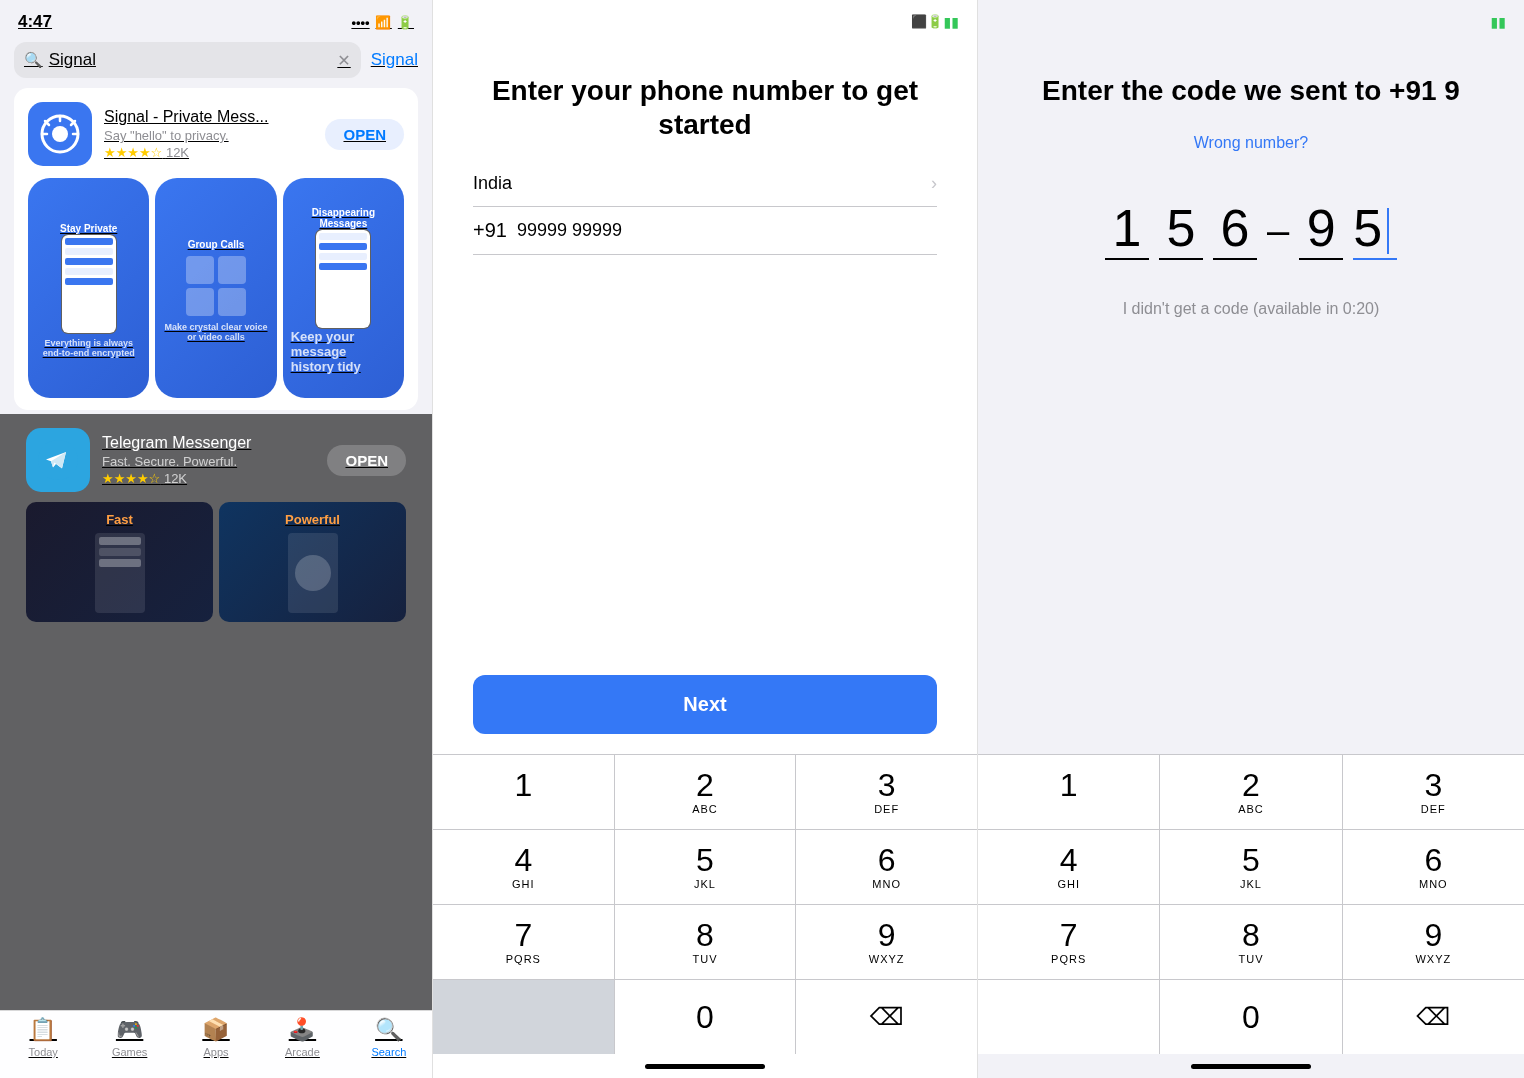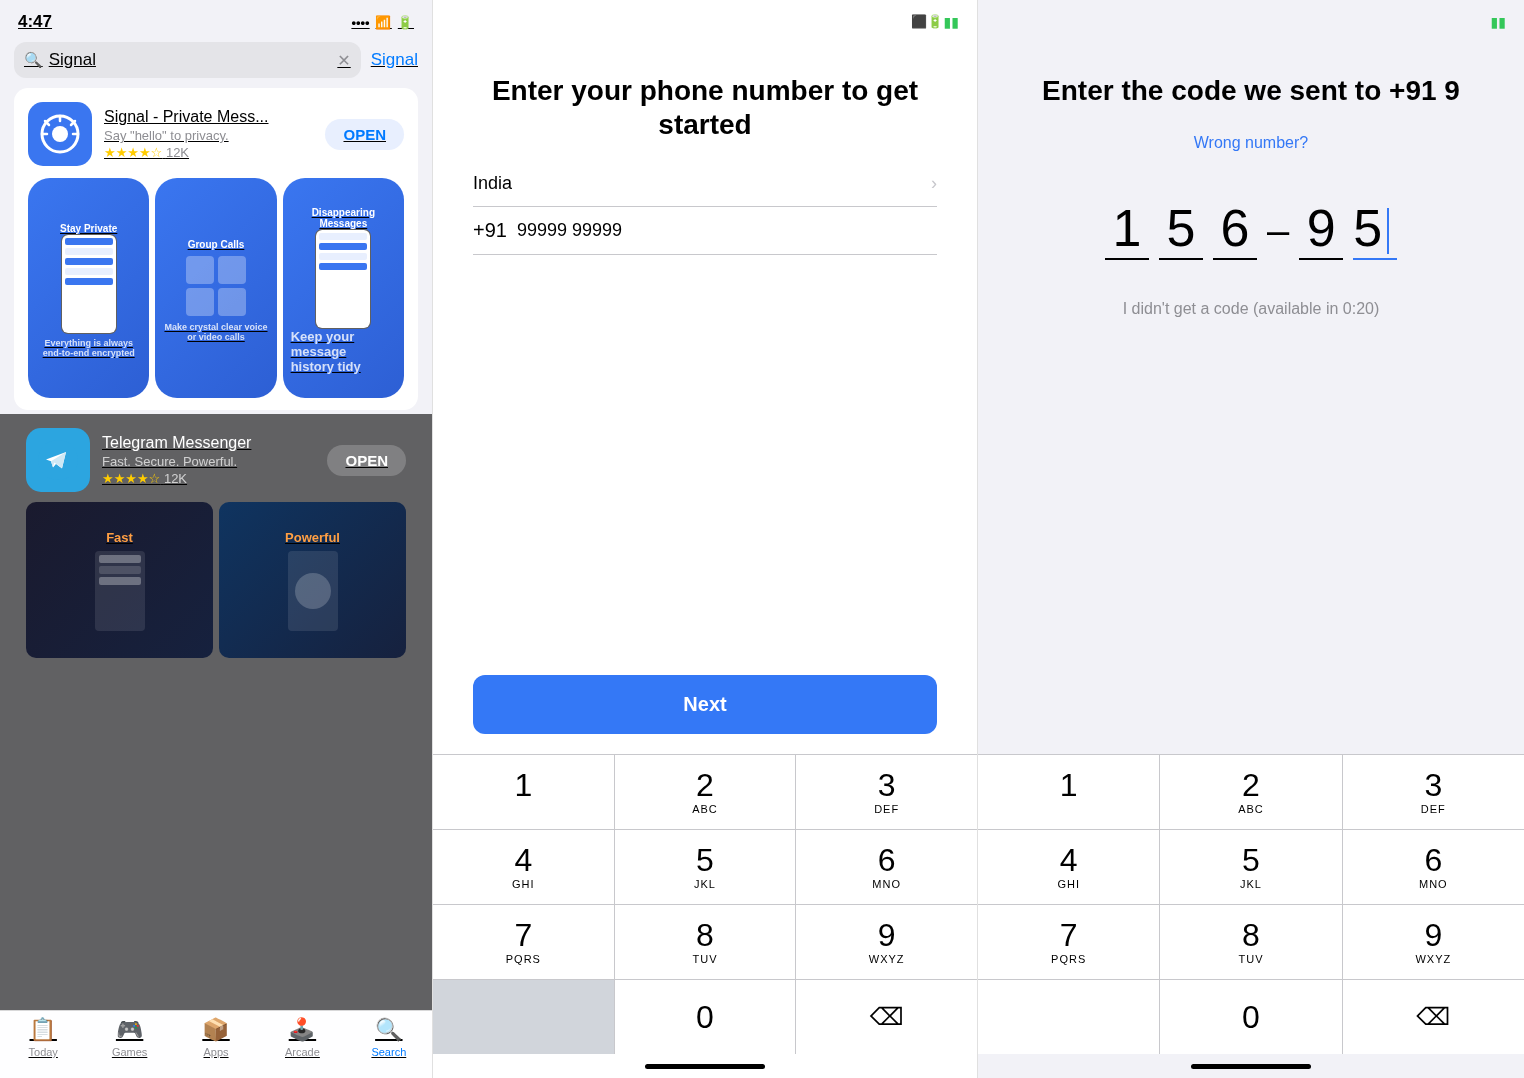--- a/index.html
+++ b/index.html
@@ -131,21 +131,21 @@
       gap: 12px;
       padding-bottom: 10px;
     }
     .app-icon-telegram { background: #2ca5e0; }
     .telegram-screenshots {
       display: flex;
       gap: 6px;
       overflow: hidden;
     }
     .tg-shot {
-      flex: 1; height: 156px;
+      flex: 1; height: 120px;
       border-radius: 10px;
       display: flex; flex-direction: column; align-items: center; justify-content: center;
       color: #fff; font-size: 12px; font-weight: 700;
       padding: 8px;
     }
     .tg-shot-1 { background: linear-gradient(135deg, #1a1a2e, #16213e); }
     .tg-shot-2 { background: linear-gradient(135deg, #0f3460, #16213e); }
     .tg-shot-3 { background: linear-gradient(135deg, #1a1a2e, #0f3460); }
     .tg-name { color: #fff; }
     .tg-subtitle { color: rgba(255,255,255,0.7); }

